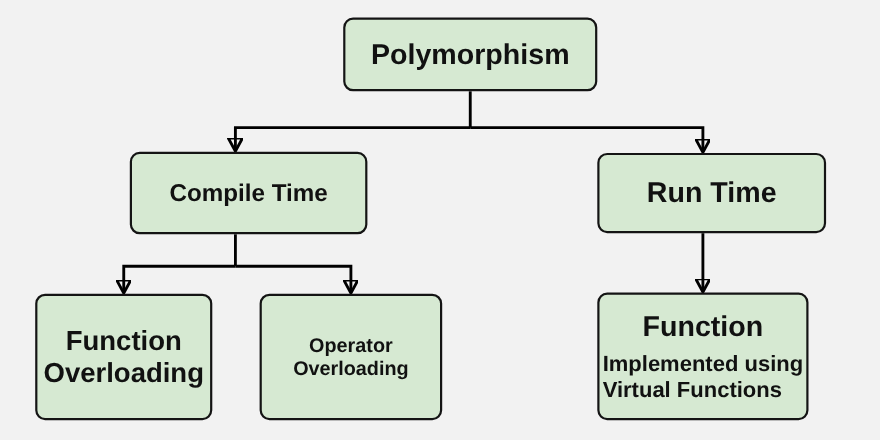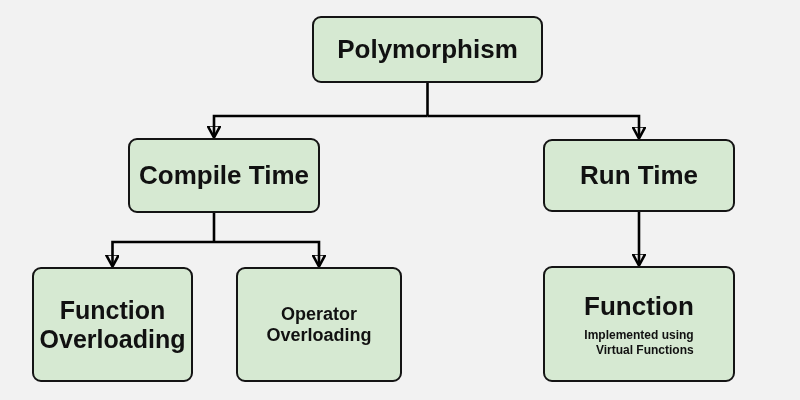--- a/index.html
+++ b/index.html
@@ -29,34 +29,34 @@
   .edges-layer path { stroke: var(--edge-color); stroke-width: 2.6; fill: none; stroke-linejoin: miter; }
   .node {
     position: absolute;
     background: var(--node-fill);
     border: 2px solid var(--node-border);
     border-radius: 9px;
     display: flex;
     flex-direction: column;
     align-items: center;
     justify-content: center;
-    text-align: right;
+    text-align: left;
     color: var(--text-color);
     font-weight: 600;
     line-height: 1.16;
   }
   .node .label-line { display: block; white-space: nowrap; }
   .node-polymorphism        { left: 312px; top: 16px;  width: 231px; height: 67px;  font-size: 26px; }
-  .node-compile-time        { left: 128px; top: 138px; width: 192px; height: 75px;  font-size: 26px; }
-  .node-run-time            { left: 543px; top: 139px; width: 192px; height: 73px;  font-size: 26px; }
+  .node-compile-time        { left: 118px; top: 138px; width: 216px; height: 75px;  font-size: 22px; }
+  .node-run-time            { left: 543px; top: 139px; width: 208px; height: 73px;  font-size: 26px; }
   .node-function-overloading{ left: 32px;  top: 267px; width: 161px; height: 115px; font-size: 25px; }
   .node-operator-overloading{ left: 236px; top: 267px; width: 166px; height: 115px; font-size: 18px; }
   .node-function-overriding { left: 543px; top: 266px; width: 192px; height: 116px; font-size: 26px; }
   .node-note {
-    font-size: 12px;
+    font-size: 20px;
     font-weight: 600;
     line-height: 1.2;
     margin-top: 7px;
   }
 </style>
 </head>
 <body>
 
 <div class="canvas">
 

